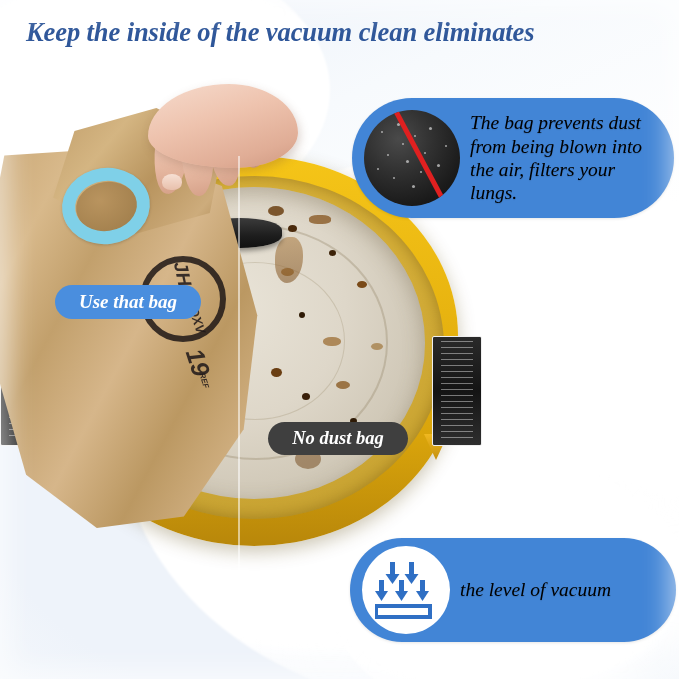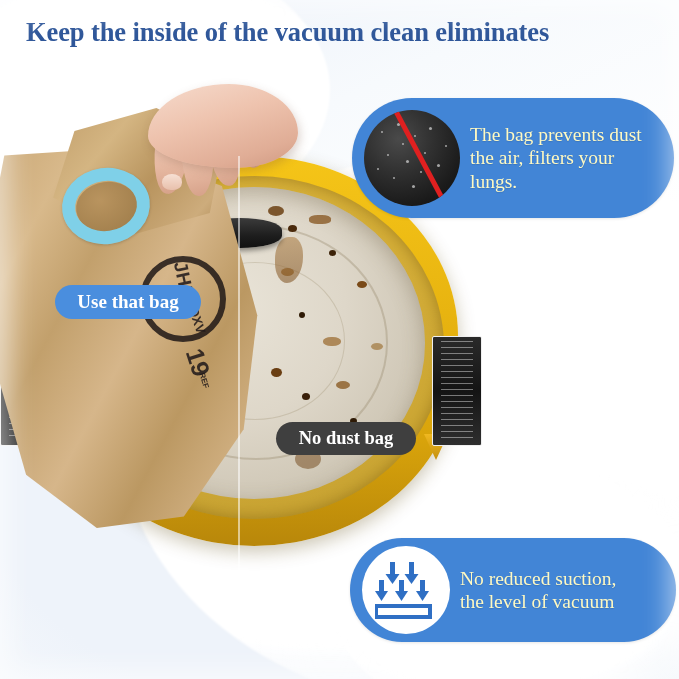--- a/index.html
+++ b/index.html
@@ -15,20 +15,21 @@
   }
 
   #stage {
     position: relative;
     width: 679px;
     height: 679px;
     overflow: hidden;
     background:
       radial-gradient(ellipse 620px 420px at 46% 72%, #eef3fa 0%, #eef3fa 52%, rgba(238,243,250,0) 78%),
       linear-gradient(155deg, #eaf0f9 0%, #f7fafd 26%, #ffffff 52%, #f4f8fc 74%, #e9f0f8 100%);
+    font-style: italic;
   }
 
   
   .swoosh {
     position: absolute;
     background: #ffffff;
     border-radius: 50%;
     filter: blur(1px);
   }
   .swoosh-a {
@@ -303,21 +304,21 @@
     z-index: 45;
     white-space: nowrap;
   }
   .pill-use {
     left: 55px; top: 285px;
     width: 146px; height: 34px;
     background: #4a8ede;
     font-size: 19px;
   }
   .pill-no {
-    left: 276px; top: 422px;
+    left: 268px; top: 422px;
     width: 140px; height: 33px;
     background: #3f3f3f;
     font-size: 18.5px;
   }
 
   
   .bubble {
     position: absolute;
     background: #4285d6;
     border-radius: 999px;
@@ -332,21 +333,21 @@
     padding-left: 12px;
     box-sizing: border-box;
   }
   .bubble-bottom {
     left: 350px; top: 538px;
     width: 326px; height: 104px;
     padding-left: 12px;
     box-sizing: border-box;
   }
   .bubble-text {
-    color: #fef9c3;
+    color: #000000;
     font-size: 19.5px;
     line-height: 1.20;
     margin-left: 10px;
     text-shadow: 0 1px 1px rgba(0,0,0,0.12);
   }
   .bubble-text .line { display: block; white-space: nowrap; }
 
   
   .dust-circle {
     position: relative;
@@ -484,20 +485,21 @@
       <div class="dust-speck" style="left:50%;top:78%;width:3px;height:3px;"></div>
       <div class="dust-speck" style="left:70%;top:72%;width:2px;height:2px;"></div>
       <div class="dust-speck" style="left:14%;top:60%;width:2px;height:2px;"></div>
       <div class="dust-speck" style="left:84%;top:36%;width:2px;height:2px;"></div>
       <div class="dust-speck" style="left:40%;top:34%;width:2px;height:2px;"></div>
       <div class="dust-speck" style="left:58%;top:64%;width:2px;height:2px;"></div>
       <div class="dust-slash"></div>
     </div>
     <div class="bubble-text">
       <span class="line">The bag prevents dust</span>
+      <span class="line">from being blown into</span>
       <span class="line">the air, filters your</span>
       <span class="line">lungs.</span>
     </div>
   </div>
 
   <div class="bubble bubble-bottom">
     <div class="suction-circle">
       <svg class="suction-svg" width="62" height="60" viewBox="0 0 62 60">
         <g fill="#2f6fc4">
           <rect x="15" y="2" width="5" height="14"></rect>
@@ -508,19 +510,18 @@
           <polygon points="0,31 13,31 6.5,41"></polygon>
           <rect x="24" y="20" width="5" height="13"></rect>
           <polygon points="20,31 33,31 26.5,41"></polygon>
           <rect x="45" y="20" width="5" height="13"></rect>
           <polygon points="41,31 54,31 47.5,41"></polygon>
           <rect x="1" y="46" width="54" height="11" fill="none" stroke="#2f6fc4" stroke-width="4"></rect>
         </g>
       </svg>
     </div>
     <div class="bubble-text">
-      <span class="line">No reduced suction,</span>
       <span class="line">the level of vacuum</span>
     </div>
   </div>
 
   <div class="vignette"></div>
 </div>
 
 </body></html>

